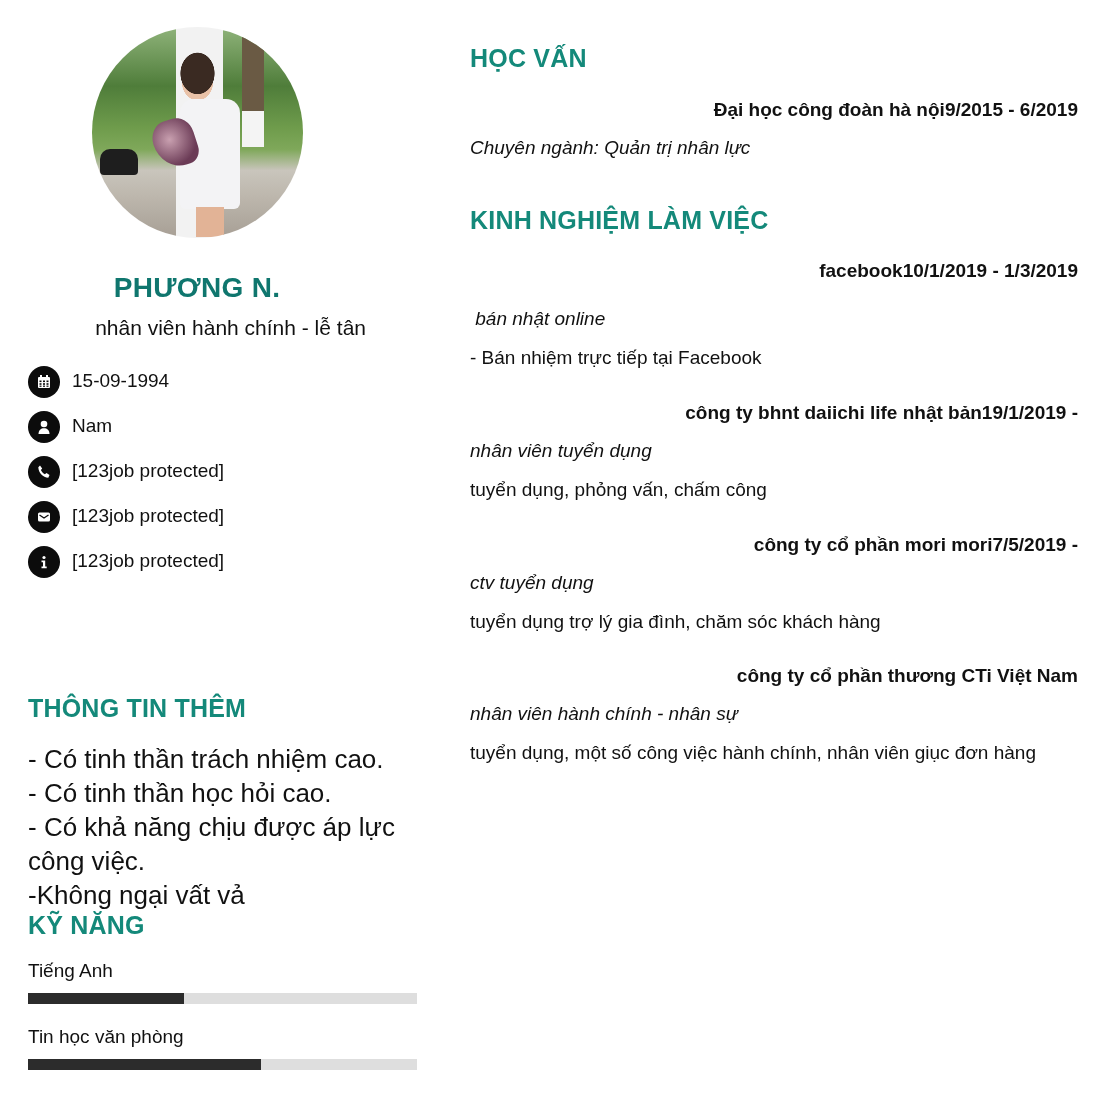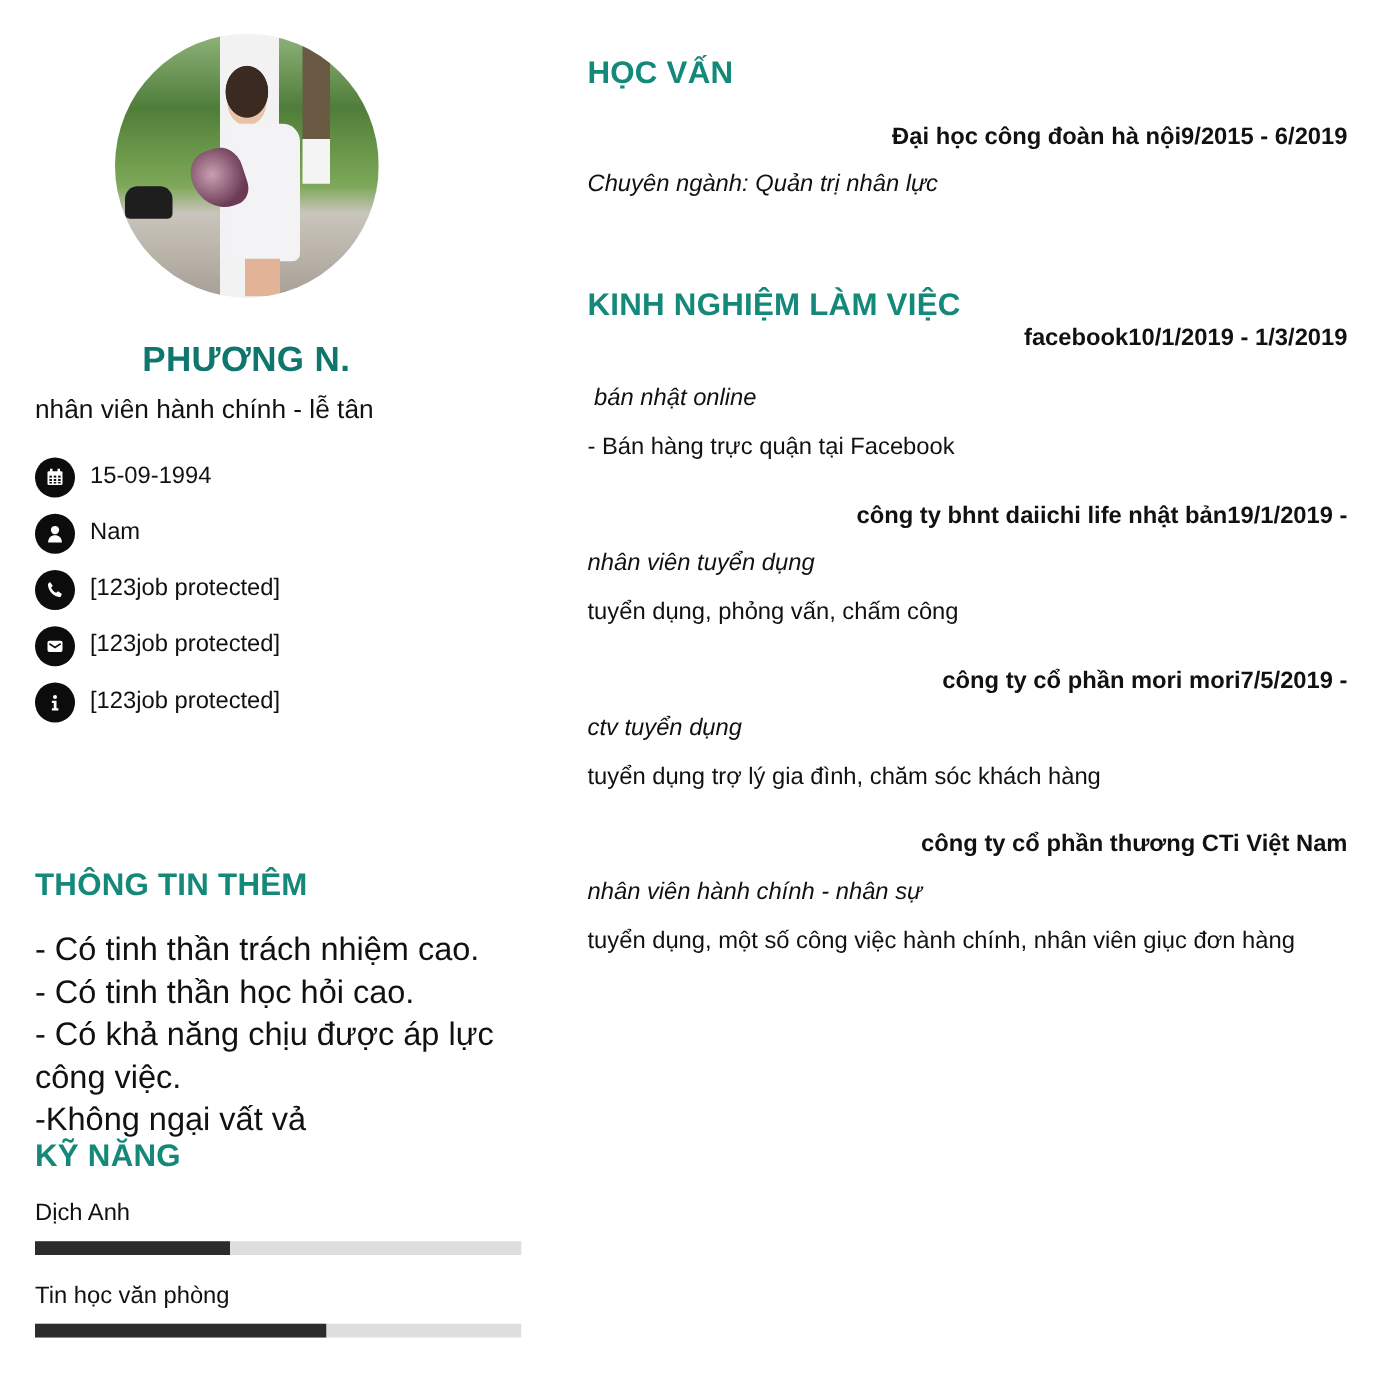--- a/index.html
+++ b/index.html
@@ -39,21 +39,21 @@
   .avatar .bag {
     position: absolute; left: 8px; top: 122px; width: 38px; height: 26px;
     background: #1e1e1e; border-radius: 10px 10px 4px 4px;
   }
 
   .name {
     position: absolute; left: 0; top: 272px; width: 338px; text-align: center;
     font-size: 28px; font-weight: bold; color: #0f766e; letter-spacing: 0.3px;
   }
   .title {
-    position: absolute; left: 0; top: 316px; width: 338px; text-align: left;
+    position: absolute; left: 0; top: 316px; width: 338px; text-align: right;
     font-size: 21px; color: #111;
   }
 
   .contact { position: absolute; left: 0; top: 366px; width: 400px; }
   .contact-row { display: flex; align-items: flex-start; margin-bottom: 13px; }
   .ic {
     flex: 0 0 32px; width: 32px; height: 32px; border-radius: 50%; background: #0c0c0c;
     display: flex; align-items: center; justify-content: center; margin-right: 12px;
   }
   .ic svg { width: 16px; height: 16px; }
@@ -69,21 +69,21 @@
   .skills-h { position: absolute; left: 0; top: 911px; }
   .skill { position: absolute; left: 0; width: 389px; }
   .skill-label { font-size: 19px; color: #111; }
   .bar { position: relative; width: 389px; height: 11px; background: #dedede; margin-top: 11px; }
   .bar-fill { position: absolute; left: 0; top: 0; height: 11px; background: #2c2c2c; }
 
   .edu-h { position: absolute; left: 0; top: 44px; }
   .entry-head { position: absolute; left: 0; width: 608px; display: flex; justify-content: flex-end; font-size: 19px; font-weight: bold; color: #111; }
   .entry-sub { position: absolute; left: 0; font-size: 19px; font-style: italic; color: #111; }
   .entry-desc { position: absolute; left: 0; font-size: 19px; color: #111; }
-  .exp-h { position: absolute; left: 0; top: 230px; text-align: right; }
+  .exp-h { position: absolute; left: 0; top: 206px; text-align: right; }
 </style>
 </head>
 <body>
 
 <div class="left">
   <div class="avatar" title="profile photo">
     <div class="tree"></div>
     <div class="bag"></div>
     <div class="dress"></div>
     <div class="bouquet"></div>
@@ -155,21 +155,21 @@
   <div class="section-h extra-h">THÔNG TIN THÊM</div>
   <div class="extra-list">
     <div>- Có tinh thần trách nhiệm cao.</div>
     <div>- Có tinh thần học hỏi cao.</div>
     <div>- Có khả năng chịu được áp lực công việc.</div>
     <div>-Không ngại vất vả</div>
   </div>
 
   <div class="section-h skills-h">KỸ NĂNG</div>
   <div class="skill" style="top:960px">
-    <div class="skill-label">Dịch Anh</div>
+    <div class="skill-label">Tiếng Anh</div>
     <div class="bar">
       <div class="bar-fill" style="width:40%"></div>
     </div>
   </div>
   <div class="skill" style="top:1026px">
     <div class="skill-label">Tin học văn phòng</div>
     <div class="bar">
       <div class="bar-fill" style="width:60%"></div>
     </div>
   </div>
@@ -183,21 +183,21 @@
   </div>
   <div class="entry-sub" style="top:137px">Chuyên ngành: Quản trị nhân lực</div>
 
   <div class="section-h exp-h">KINH NGHIỆM LÀM VIỆC</div>
 
   <div class="entry-head" style="top:260px">
     <span>facebook</span>
     <span>10/1/2019 - 1/3/2019</span>
   </div>
   <div class="entry-sub" style="top:308px; white-space:pre"> bán nhật online</div>
-  <div class="entry-desc" style="top:347px">- Bán hàng trực quận tại Facebook</div>
+  <div class="entry-desc" style="top:347px">- Bán nhiệm trực tiếp tại Facebook</div>
 
   <div class="entry-head" style="top:402px">
     <span>công ty bhnt daiichi life nhật bản</span>
     <span>19/1/2019 -</span>
   </div>
   <div class="entry-sub" style="top:440px">nhân viên tuyển dụng</div>
   <div class="entry-desc" style="top:479px">tuyển dụng, phỏng vấn, chấm công</div>
 
   <div class="entry-head" style="top:534px">
     <span>công ty cổ phần mori mori</span>

